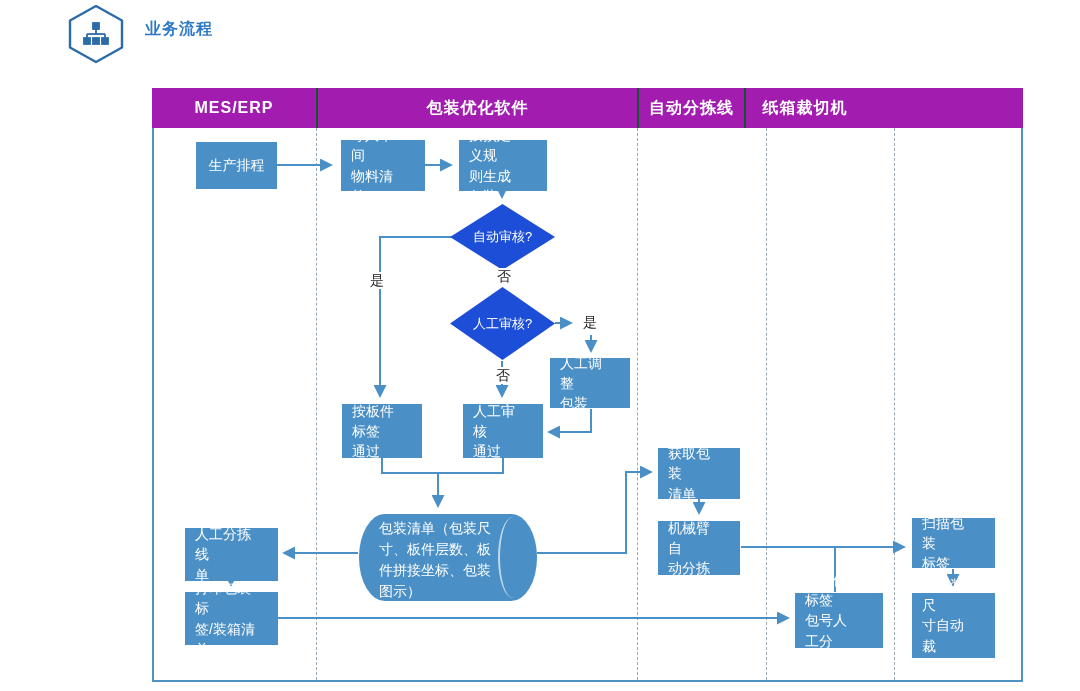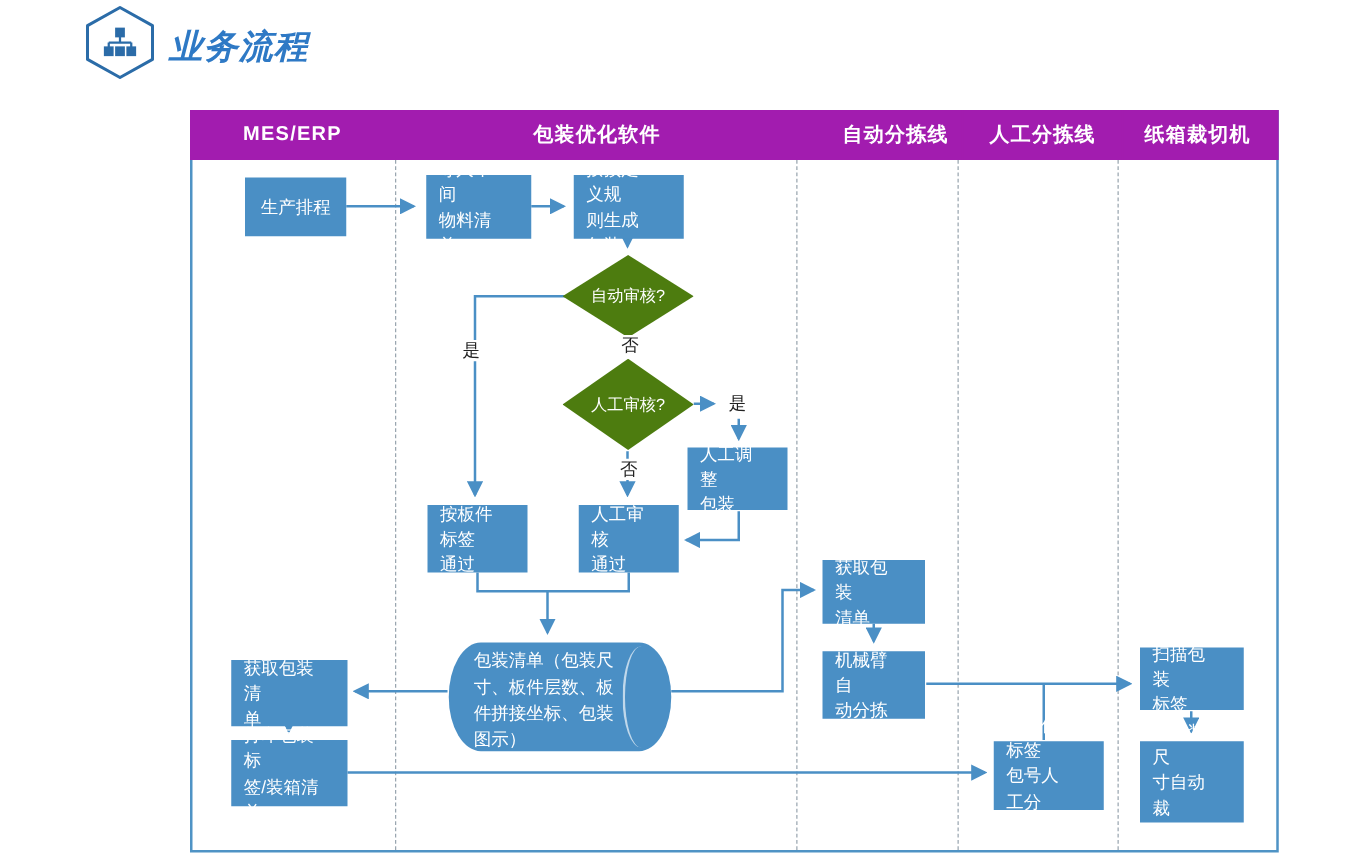--- a/index.html
+++ b/index.html
@@ -3,45 +3,45 @@
 <meta charset="utf-8">
 <style>
   * { margin:0; padding:0; box-sizing:border-box; }
   html,body { background:#fff; }
   body { font-family:"Liberation Sans","DejaVu Sans",sans-serif; }
   .canvas { position:relative; width:1080px; height:691px; background:#fff; overflow:hidden; }
 
   
   .page-header { position:absolute; left:0; top:0; width:1080px; height:70px; }
   .hex-icon { position:absolute; left:65px; top:3px; }
-  .page-title { position:absolute; left:135px; top:19px; font-size:27px; font-weight:600;
-                color:#2E79C5; letter-spacing:1px;font-style:italic; }
+  .page-title { position:absolute; left:145px; top:19px; font-size:16px; font-weight:600;
+                color:#2E79C5; letter-spacing:1px; }
 
   
   .table-border { position:absolute; left:152px; top:88px; width:871px; height:594px;
                   border:2px solid #4F93C5; }
   .lane-header { position:absolute; left:152px; top:88px; width:871px; height:40px;
                  display:flex; background:#a21caf; z-index:1; }
   .lane-cell { display:flex; align-items:center; justify-content:center;
                color:#fff; font-size:16px; font-weight:bold; letter-spacing:1px; }
-  .lane-cell + .lane-cell { border-left:2px solid #a21caf;text-align:right; }
-  .lc0 { width:164px; } .lc1 { width:321px; } .lc2 { width:107px;margin-left:25px; }
+  .lane-cell + .lane-cell { border-left:2px solid #14532d;text-align:right; }
+  .lc0 { width:164px; } .lc1 { width:321px; } .lc2 { width:107px; }
   .lc3 { width:128px; } .lc4 { width:120px; }
   .lane-divider { position:absolute; top:128px; height:552px; width:0;
                   border-left:1px dashed #9AA6B0; z-index:0; }
 
   
   .connectors { position:absolute; left:0; top:0; z-index:2; pointer-events:none; }
 
   
   .node { position:absolute; background:#4A8FC5; color:#fff; font-size:14px;
           line-height:1.45; display:flex; align-items:center; z-index:3;
           padding:4px 23px 4px 10px; white-space:pre-line; }
   .node.center { justify-content:center; padding:4px; text-align:center; }
-  .diamond { position:absolute; background:#4d7c0f; color:#fff; font-size:13px;
+  .diamond { position:absolute; background:#1d4ed8; color:#fff; font-size:13px;
              display:flex; align-items:center; justify-content:center; z-index:3;
              clip-path:polygon(50% 0,100% 50%,50% 100%,0 50%); text-align:center; }
   .cylinder { position:absolute; background:#4A8FC5; color:#fff; font-size:14px;
               line-height:1.5; z-index:3; border-radius:26px / 44px;
               padding:4px 30px 6px 20px; white-space:pre-line; }
   .cylinder::after { content:""; position:absolute; right:9px; top:3px; bottom:3px;
                      width:28px; border-left:2px solid rgba(255,255,255,.65);
                      border-radius:50%; }
   .edge-label { position:absolute; z-index:4; background:#fff; color:#222;
                 font-size:14px; padding:0 2px; line-height:17px; }
@@ -66,21 +66,20 @@
       </g>
     </svg>
     <h1 class="page-title">业务流程</h1>
   </div>
 
   <div class="table-border"></div>
   <div class="lane-header">
     <div class="lane-cell lc0">MES/ERP</div>
     <div class="lane-cell lc1">包装优化软件</div>
     <div class="lane-cell lc2">自动分拣线</div>
-    <div class="lane-cell lc3">人工分拣线</div>
     <div class="lane-cell lc4">纸箱裁切机</div>
   </div>
   <div class="lane-divider" style="left:316px"></div>
   <div class="lane-divider" style="left:637px"></div>
   <div class="lane-divider" style="left:766px"></div>
   <div class="lane-divider" style="left:894px"></div>
 
   <svg class="connectors" width="1080" height="691" viewBox="0 0 1080 691">
     <defs>
       <marker id="arr" viewBox="0 0 10 10" refX="8.5" refY="5" markerWidth="6.5" markerHeight="6.5" orient="auto-start-reverse">
@@ -120,21 +119,21 @@
   <div class="node" style="left:550px;top:358px;width:80px;height:50px">人工调整
 包装</div>
   <div class="node" style="left:342px;top:404px;width:80px;height:54px">按板件标签
 通过</div>
   <div class="node" style="left:463px;top:404px;width:80px;height:54px">人工审核
 通过</div>
   <div class="cylinder" style="left:359px;top:514px;width:178px;height:87px">包装清单（包装尺
 寸、板件层数、板
 件拼接坐标、包装
 图示）</div>
-  <div class="node" style="left:185px;top:528px;width:93px;height:53px">获取包装清
+  <div class="node" style="left:185px;top:528px;width:93px;height:53px">人工分拣线
 单</div>
   <div class="node" style="left:185px;top:592px;width:93px;height:53px">打印包装标
 签/装箱清单</div>
   <div class="node" style="left:658px;top:521px;width:82px;height:54px">机械臂自
 动分拣</div>
   <div class="node" style="left:658px;top:448px;width:82px;height:51px">获取包装
 清单</div>
   <div class="node" style="left:795px;top:593px;width:88px;height:55px">按板件标签
 包号人工分
 拣板件</div>

